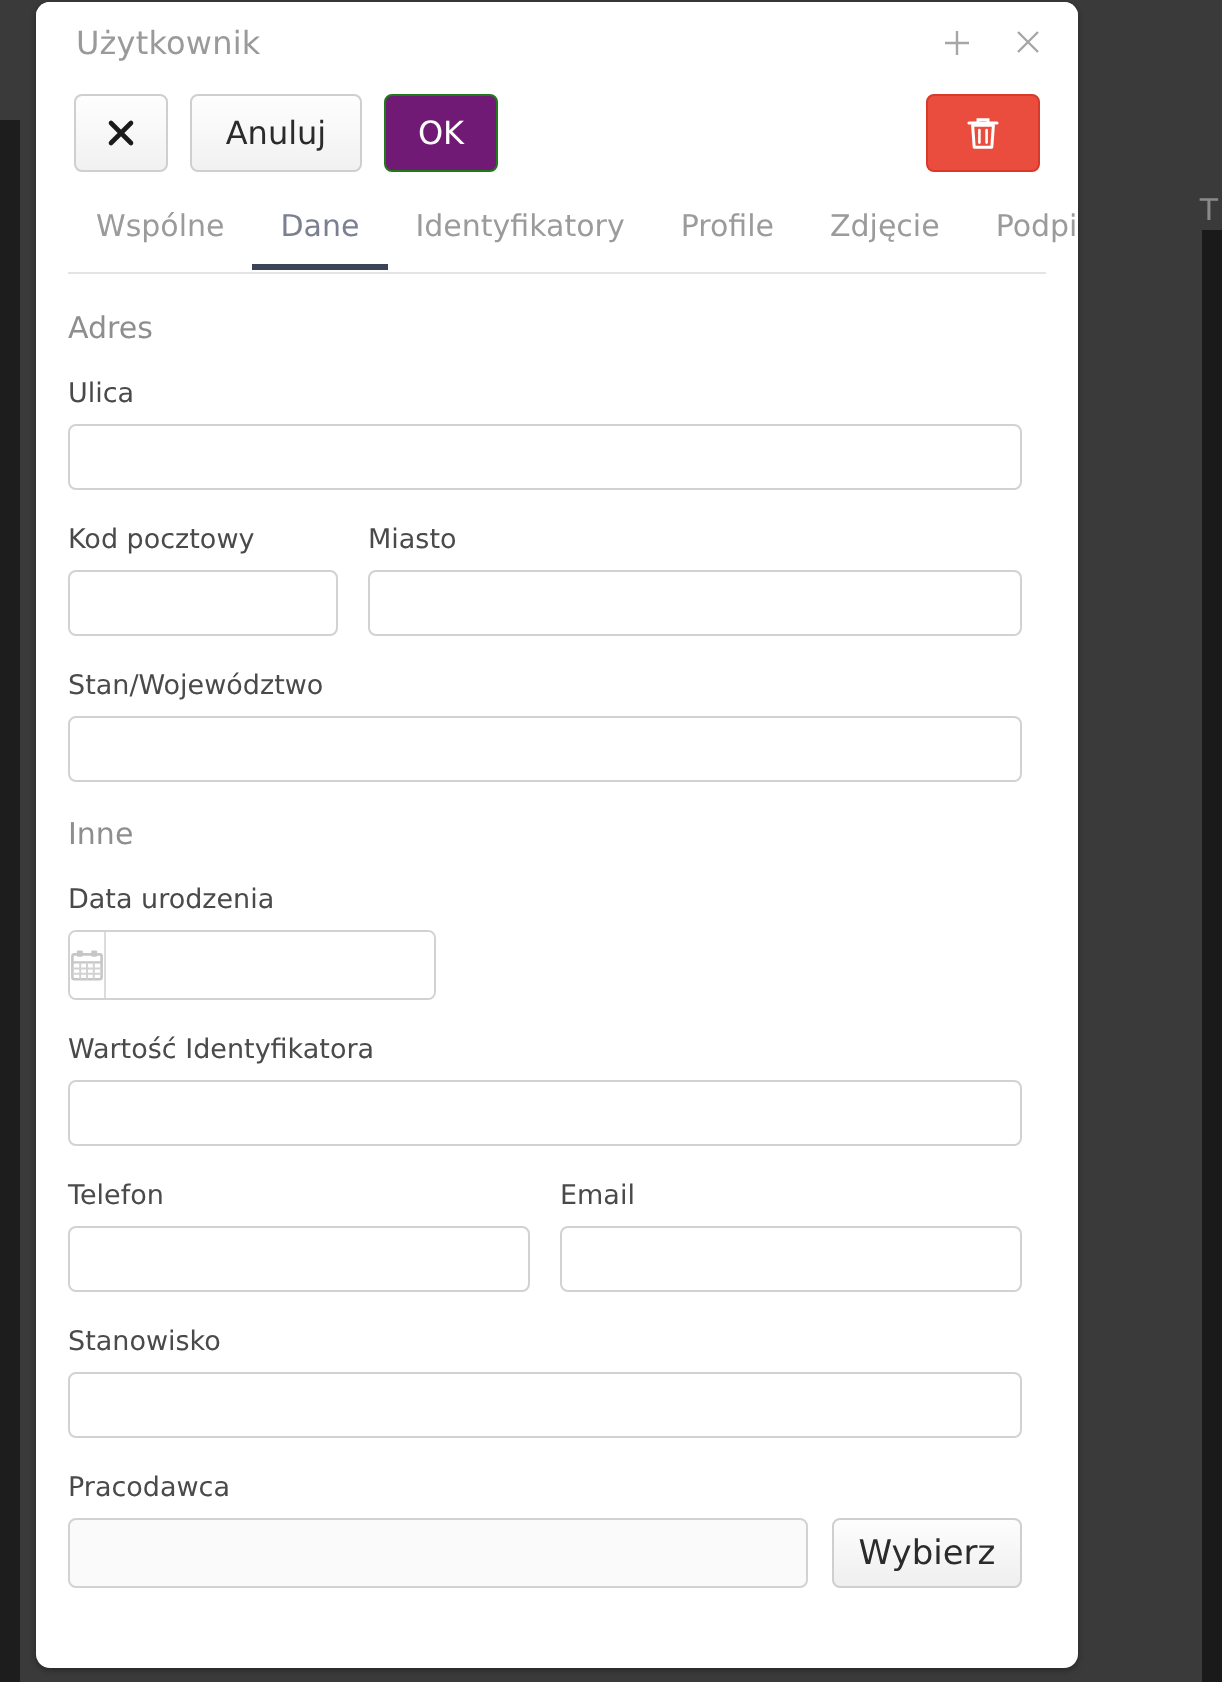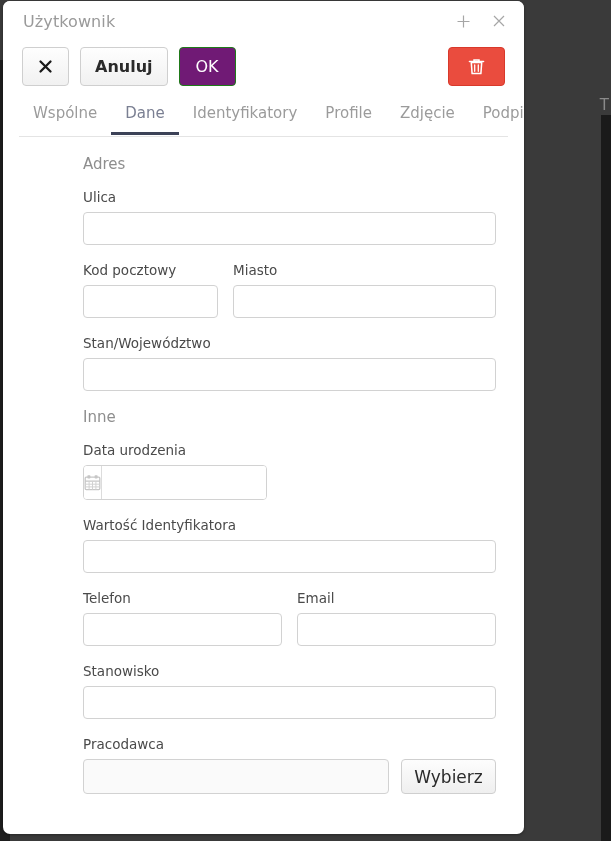--- a/index.html
+++ b/index.html
@@ -34,21 +34,21 @@
   }
   .bg-strip-right {
     position: absolute;
     right: 0; top: 115px;
     width: 10px; height: 726px;
     background: #1a1a1a;
   }
 
   .dialog {
     position: absolute;
-    left: 3px;
+    left: 18px;
     top: 1px;
     width: 521px;
     height: 833px;
     background: #ffffff;
     border-radius: 7px 7px 7px 7px;
     box-shadow: 0 1px 3px rgba(0,0,0,0.35);
     overflow: hidden;
   }
 
   
@@ -114,21 +114,21 @@
     cursor: pointer;
     padding: 0 14px;
     white-space: nowrap;
   }
   .btn-icon-close {
     width: 47px;
     padding: 0;
     font-size: 17px;
     font-weight: bold;
   }
-  .btn-cancel { min-width: 86px; font-weight: bold; }
+  .btn-cancel { min-width: 86px; }
   .btn-ok {
     min-width: 57px;
     background: #701a75;
     border: 1px solid #1f7a19;
     color: #ffffff;
   }
   .btn-delete {
     width: 57px;
     height: 39px;
     padding: 0;
@@ -168,22 +168,21 @@
     position: absolute;
     left: 16px;
     right: 16px;
     bottom: 0;
     height: 1px;
     background: #e4e4e4;
   }
 
   
   .form {
-    padding: 14px 28px 0 36px;
-    margin-left: 44px;
+    padding: 14px 28px 0 16px;
   }
   .section-title {
     font-size: 15px;
     color: #8e8e8e;
     margin: 4px 0 16px 0;
     line-height: 18px;
   }
   .field-label {
     font-size: 13.5px;
     color: #4a4a4a;

